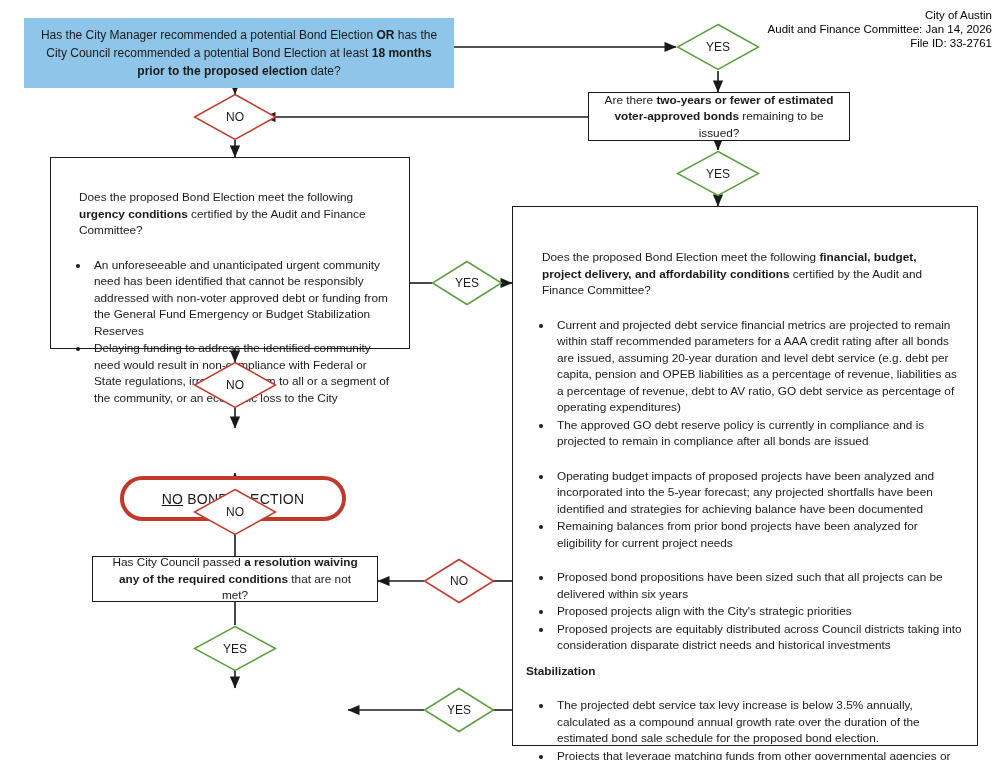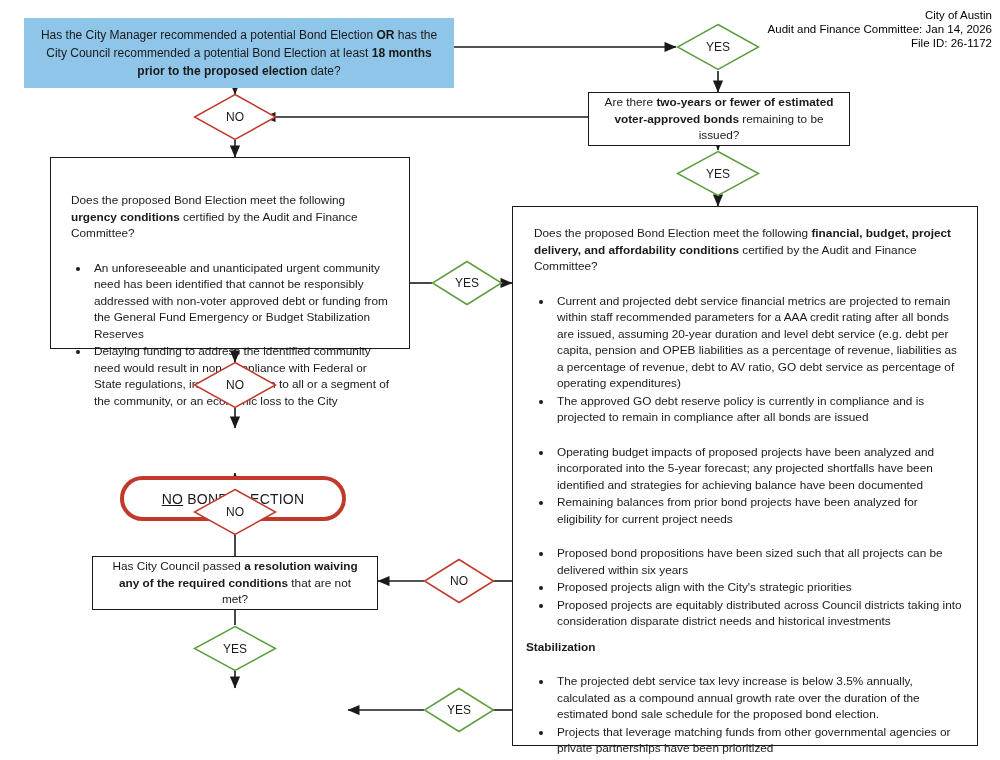--- a/index.html
+++ b/index.html
@@ -28,21 +28,21 @@
     line-height: 14px;
     color: #000;
   }
 
   
   .node-box {
     border: 1.6px solid #1a1a1a;
     background: #ffffff;
     font-size: 11.8px;
     line-height: 16.5px;
-    padding: 26px 12px;
+    padding: 15px 12px;
   }
   .node-box.center { text-align: center; }
   .node-box.blue {
     background: #8fc5e8;
     border: none;
     text-align: center;
     font-size: 12px;
     line-height: 18px;
     padding: 10px 14px;
     display: flex;
@@ -58,21 +58,21 @@
 
   
   ul.b {
     margin: 18px 0 0 0;
     padding-left: 27px;
     list-style: disc;
   }
   ul.b li { margin-bottom: 1px; padding-left: 4px; }
   .sec-head { font-weight: bold; margin-top: 9px; }
   .sec-head.first { margin-top: 8px; }
-  .q-line { margin: 8px; }
+  .q-line { margin: 16px; }
 
   
   .pill {
     border-radius: 26px;
     display: flex;
     align-items: center;
     justify-content: center;
     font-size: 14px;
     letter-spacing: .2px;
     background: #fff;
@@ -145,21 +145,21 @@
       <line x1="424" y1="581" x2="378" y2="581" marker-end="url(#ah)"></line>
 
       <line x1="512" y1="710" x2="493" y2="710"></line>
       <line x1="424" y1="710" x2="348" y2="710" marker-end="url(#ah)"></line>
     </g>
   </svg>
 
   <div class="abs" id="header">
     <div>City of Austin</div>
     <div>Audit and Finance Committee: Jan 14, 2026</div>
-    <div>File ID: 26-1172</div>
+    <div>File ID: 33-2761</div>
   </div>
 
   <div class="abs node-box blue" style="left:24px; top:18px; width:430px; height:70px;">
     <div>
       <span>Has the City Manager recommended a potential Bond Election </span><b>OR</b><span> has the City Council recommended a potential Bond Election at least </span><b>18 months prior to the proposed election</b><span> date?</span>
     </div>
   </div>
 
   <div class="abs diamond" style="left:676px; top:23px; width:84px; height:48px;">
     <svg viewBox="0 0 84 48" preserveAspectRatio="none">
@@ -230,21 +230,21 @@
   </div>
 
   <div class="abs diamond" style="left:193px; top:625px; width:84px; height:47px;">
     <svg viewBox="0 0 84 47" preserveAspectRatio="none">
       <polygon points="42,1.5 82.5,23.5 42,45.5 1.5,23.5" fill="#ffffff" stroke="#5d9e3f" stroke-width="1.5"></polygon>
     </svg>
     <span>YES</span>
   </div>
 
 
-  <div class="abs node-box" style="left:512px; top:206px; width:466px; height:540px; padding:10px 13px;">
+  <div class="abs node-box" style="left:512px; top:206px; width:466px; height:540px; padding:26px 13px;">
     <div class="q-line">
       <span>Does the proposed Bond Election meet the following </span><b>financial, budget, project delivery, and affordability conditions</b><span> certified by the Audit and Finance Committee?</span>
     </div>
 
     <ul class="b">
       <li>Current and projected debt service financial metrics are projected to remain within staff recommended parameters for a AAA credit rating after all bonds are issued, assuming 20-year duration and level debt service (e.g. debt per capita, pension and OPEB liabilities as a percentage of revenue, liabilities as a percentage of revenue, debt to AV ratio, GO debt service as percentage of operating expenditures)</li>
       <li>The approved GO debt reserve policy is currently in compliance and is projected to remain in compliance after all bonds are issued</li>
     </ul>
 
     <ul class="b">

